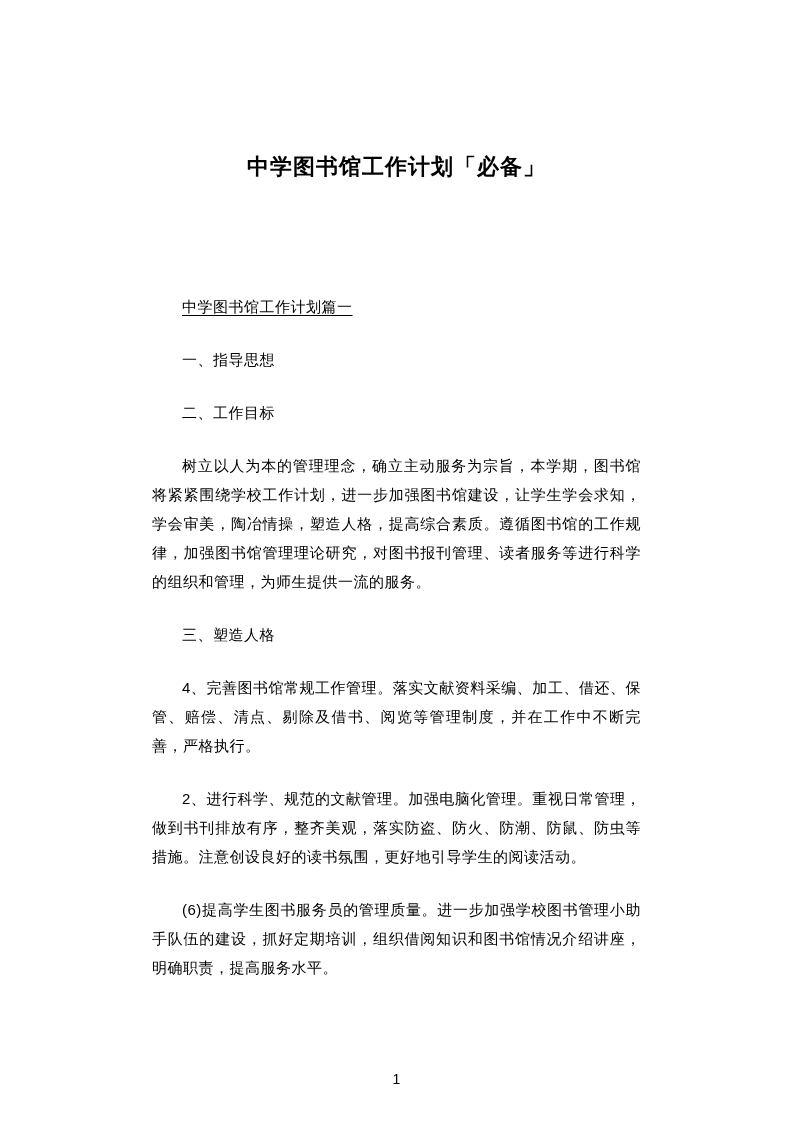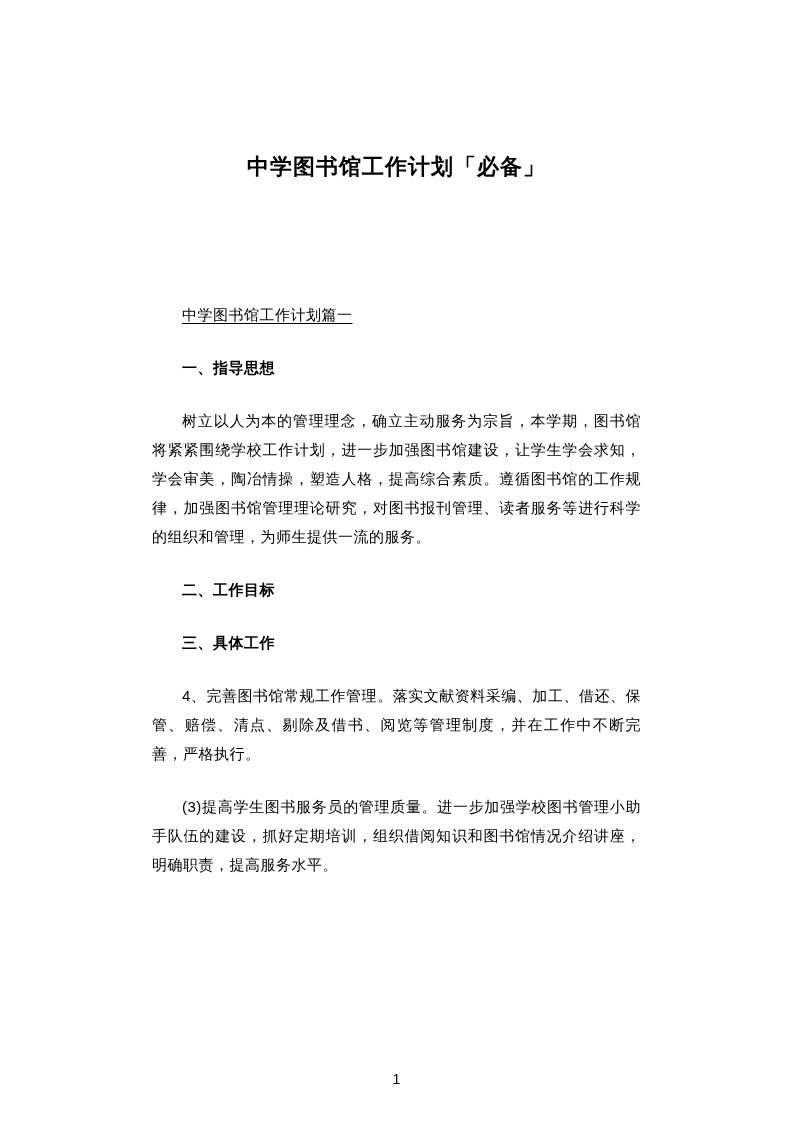--- a/index.html
+++ b/index.html
@@ -32,39 +32,39 @@
     font-weight: bold;
     letter-spacing: 1px;
     line-height: 30px;
   }
 
   
   .doc-body {
     position: absolute;
     left: 96px;
     right: 96px;
-    top: 284px;
+    top: 276px;
   }
   .doc-body p {
     margin: 0 0 24px 0;
     font-size: 15px;
     line-height: 29px;
     text-align: justify;
     text-justify: inter-ideograph;
     letter-spacing: 0.5px;
   }
   .indent {
     text-indent: 2em;
   }
   .underline {
     text-decoration: underline;
     text-underline-offset: 3px;
   }
   .heading {
-    font-weight: bold;
+    font-weight: normal;
   }
 
   
   .page-number {
     position: absolute;
     bottom: 50px;
     left: 0;
     width: 100%;
     text-align: center;
     font-size: 14px;
@@ -77,30 +77,31 @@
 <div class="page">
 
   <h1 class="doc-title">中学图书馆工作计划「必备」</h1>
 
   <div class="doc-body">
 
     <p class="indent underline">中学图书馆工作计划篇一</p>
 
     <p class="indent heading">一、指导思想</p>
 
+    <p class="indent heading">二、工作目标</p>
+
     <p class="indent">树立以人为本的管理理念，确立主动服务为宗旨，本学期，图书馆将紧紧围绕学校工作计划，进一步加强图书馆建设，让学生学会求知，学会审美，陶冶情操，塑造人格，提高综合素质。遵循图书馆的工作规律，加强图书馆管理理论研究，对图书报刊管理、读者服务等进行科学的组织和管理，为师生提供一流的服务。</p>
 
-    <p class="indent heading">二、工作目标</p>
 
-
-    <p class="indent heading">三、具体工作</p>
+    <p class="indent heading">三、塑造人格</p>
 
     <p class="indent">4、完善图书馆常规工作管理。落实文献资料采编、加工、借还、保管、赔偿、清点、剔除及借书、阅览等管理制度，并在工作中不断完善，严格执行。</p>
 
+    <p class="indent">2、进行科学、规范的文献管理。加强电脑化管理。重视日常管理，做到书刊排放有序，整齐美观，落实防盗、防火、防潮、防鼠、防虫等措施。注意创设良好的读书氛围，更好地引导学生的阅读活动。</p>
 
 
-    <p class="indent">(3)提高学生图书服务员的管理质量。进一步加强学校图书管理小助手队伍的建设，抓好定期培训，组织借阅知识和图书馆情况介绍讲座，明确职责，提高服务水平。</p>
+    <p class="indent">(6)提高学生图书服务员的管理质量。进一步加强学校图书管理小助手队伍的建设，抓好定期培训，组织借阅知识和图书馆情况介绍讲座，明确职责，提高服务水平。</p>
 
   </div>
 
   <div class="page-number">1</div>
 
 </div>
 
 </body></html>

